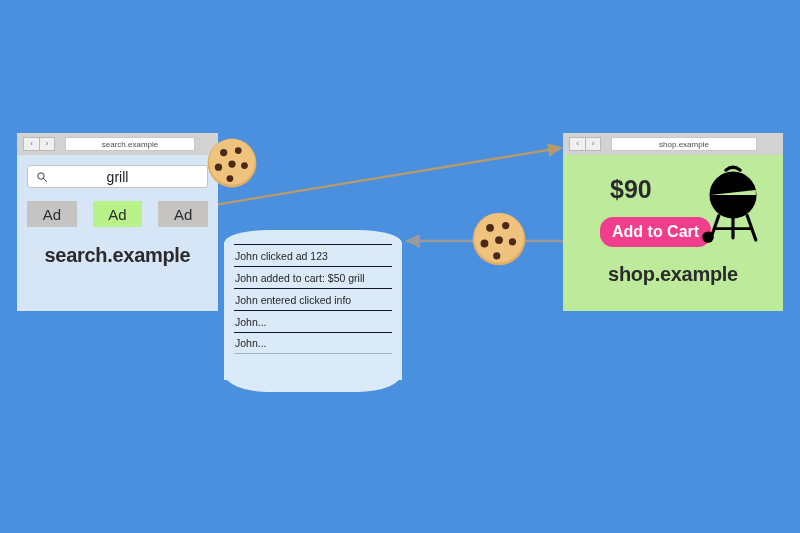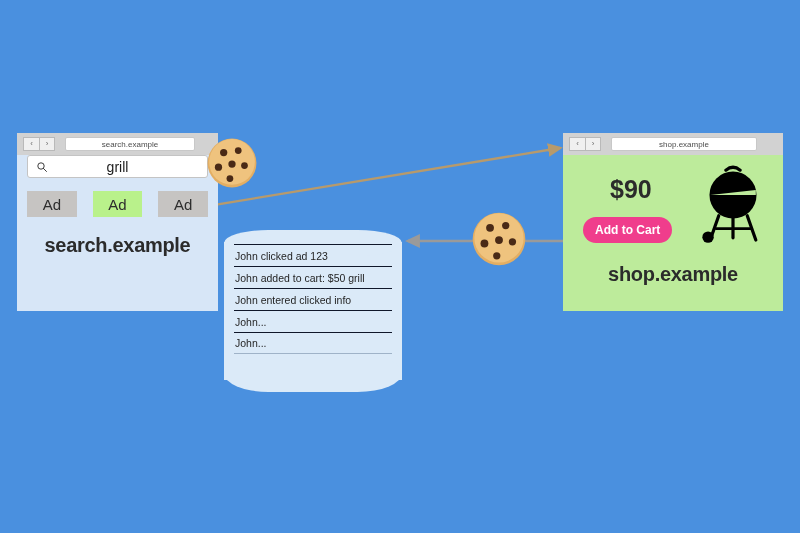--- a/index.html
+++ b/index.html
@@ -68,21 +68,21 @@
   
   #search-window {
     left: 17px;
     top: 133px;
     width: 201px;
     height: 178px;
     background: #d7e6f7;
   }
   #search-window .chrome .urlbar { max-width: 130px; }
   .search-body {
-    padding: 0 10px 0 10px;
+    padding: 10px 10px 0 10px;
   }
   .searchbox {
     height: 23px;
     background: #ffffff;
     border: 1px solid #c4c4c4;
     border-radius: 3px;
     display: flex;
     align-items: center;
     position: relative;
     box-sizing: border-box;
@@ -144,25 +144,25 @@
   .price {
     position: absolute;
     left: 47px;
     top: 20px;
     font-size: 25px;
     font-weight: bold;
     color: #2b2b2b;
   }
   .cart-btn {
     position: absolute;
-    left: 20px;
+    left: 37px;
     top: 62px;
     background: #f03d8c;
     color: #ffffff;
-    font-size: 12px;
+    font-size: 16px;
     font-weight: bold;
     border-radius: 13px;
     padding: 6px 12px;
     border: none;
     font-family: "Liberation Sans", sans-serif;
     white-space: nowrap;
   }
   .grill-icon {
     position: absolute;
     right: 14px;

